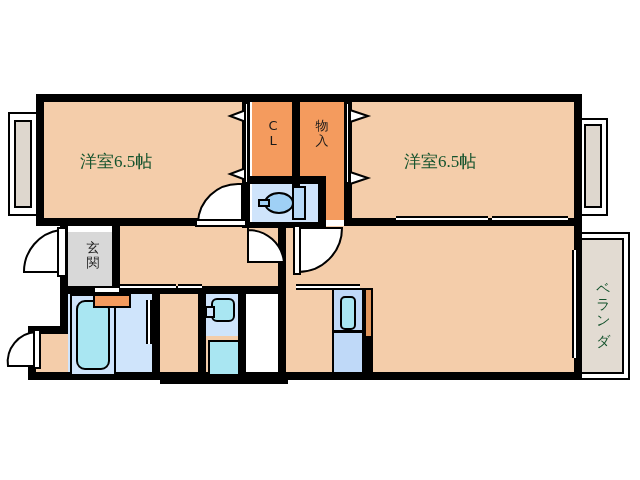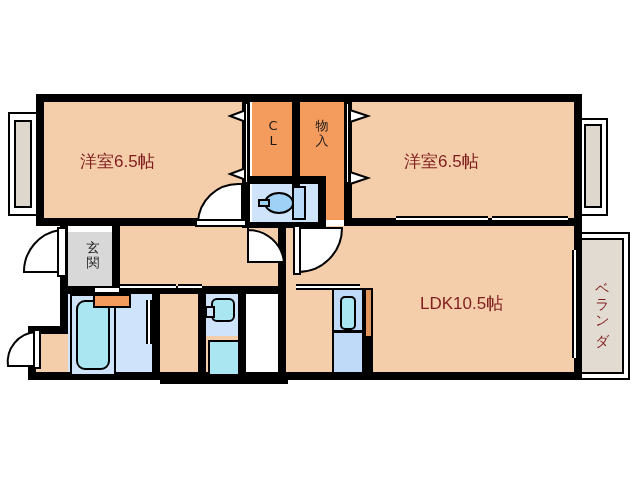--- a/index.html
+++ b/index.html
@@ -34,25 +34,25 @@
   
   .winframe  { border: 2px solid #000; background: #ffffff; }
   .winglass  { background: #ded7ce; border: 2px solid #000; }
 
   
   .fx { border: 2px solid #000; box-sizing: border-box; }
 
   
   .label {
     position: absolute;
-    color: #7f1d1d;
+    color: #14532d;
     font-size: 17px;
     letter-spacing: 0px;
     white-space: nowrap;
-    font-family: Liberation Sans, sans-serif;
+    font-family: Liberation Serif, serif;
   }
   .label-sm { font-size: 14px; }
   .vert {
     writing-mode: vertical-rl;
     text-orientation: upright;
     letter-spacing: 1px;
   }
   .stack {
     position: absolute;
     font-size: 13px;
@@ -215,21 +215,20 @@
 
   <svg class="arc" style="left:6px; top:330px; width:36px; height:42px;">
     <path d="M 30,2 A 30,30 0 0 0 2,36 L 30,36 Z" fill="#ffffff" stroke="#000" stroke-width="2"></path>
     <rect x="28" y="0" width="6" height="38" fill="#ffffff" stroke="#000" stroke-width="2"></rect>
   </svg>
 
   <div class="label" style="left:80px; top:150px;">洋室6.5帖</div>
 
   <div class="label" style="left:404px; top:150px;">洋室6.5帖</div>
 
-  <div class="label" style="left:420px; top:292px;">LDK10.5帖</div>
 
   <div class="stack" style="left:260px; top:118px; width:26px;">C
 L</div>
 
   <div class="stack" style="left:309px; top:118px; width:26px;">物
 入</div>
 
   <div class="stack" style="left:80px; top:240px; width:26px;">玄
 関</div>
 

